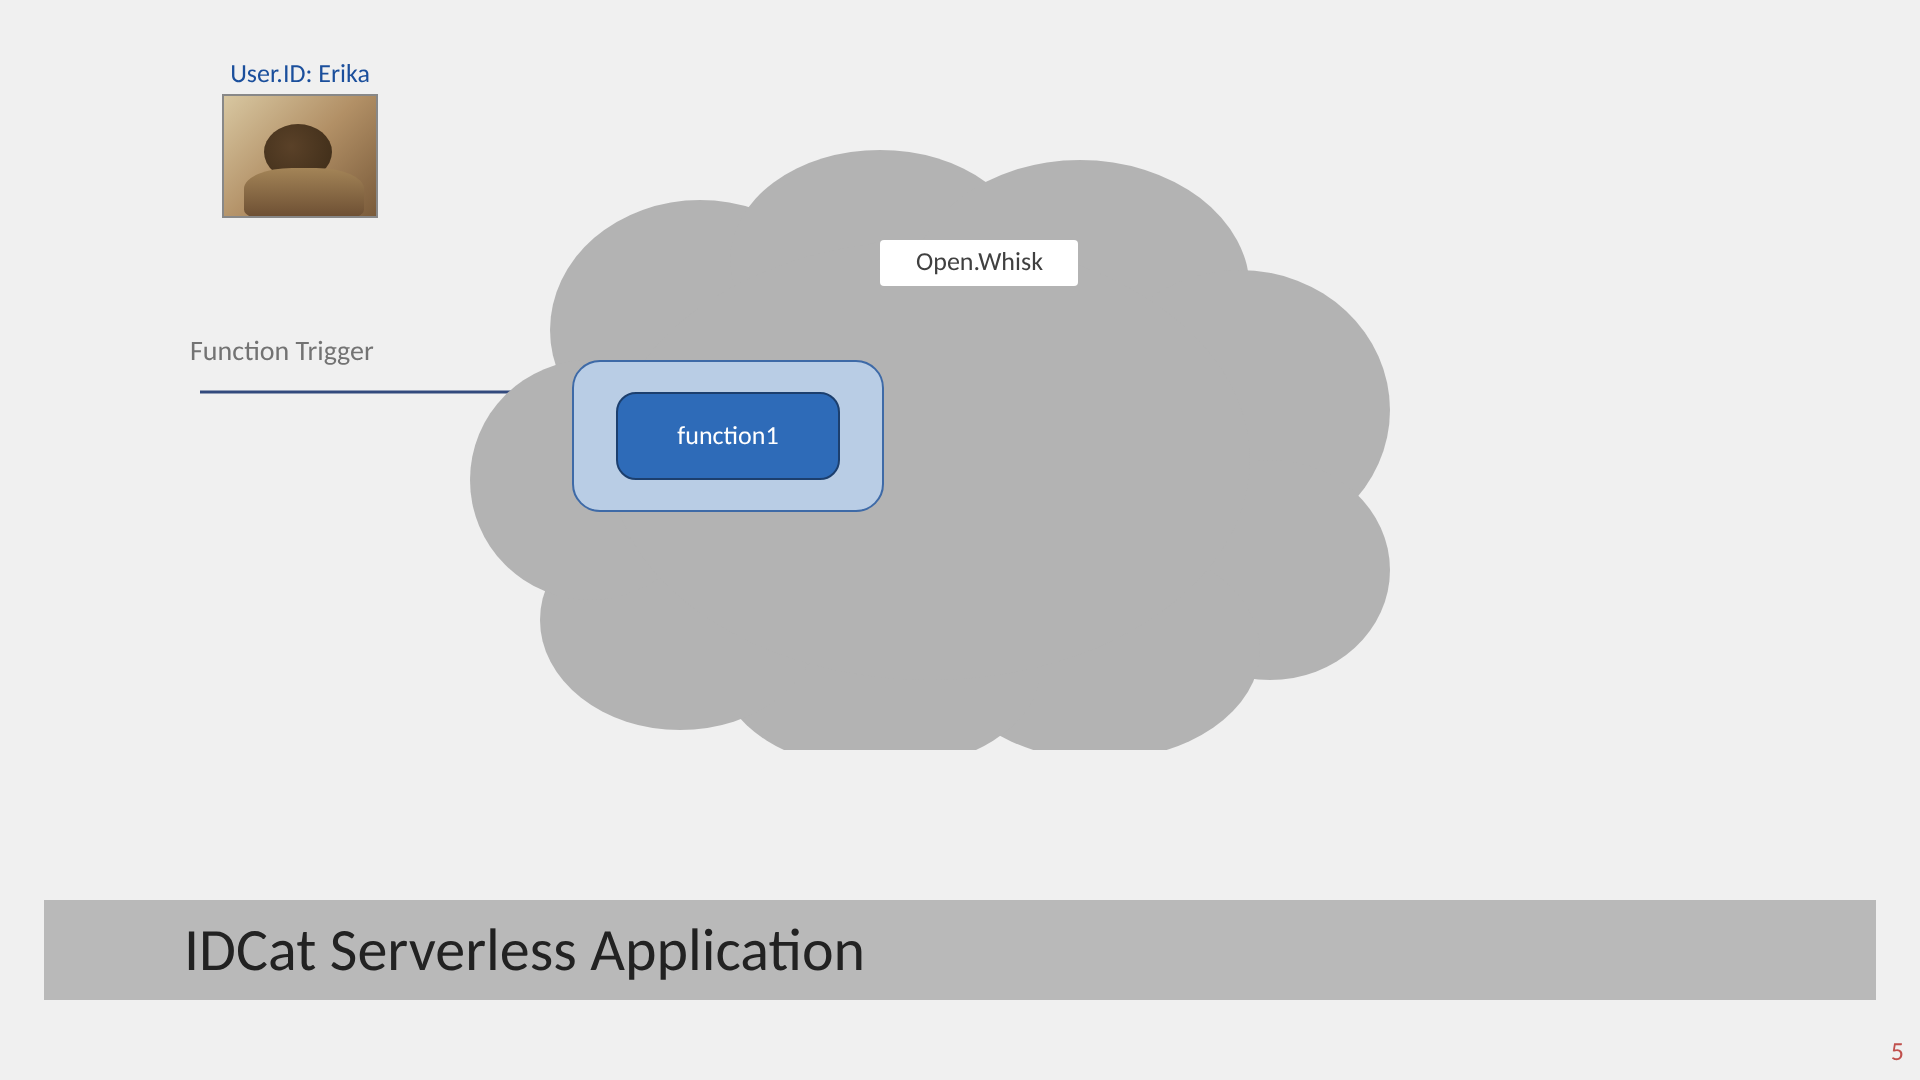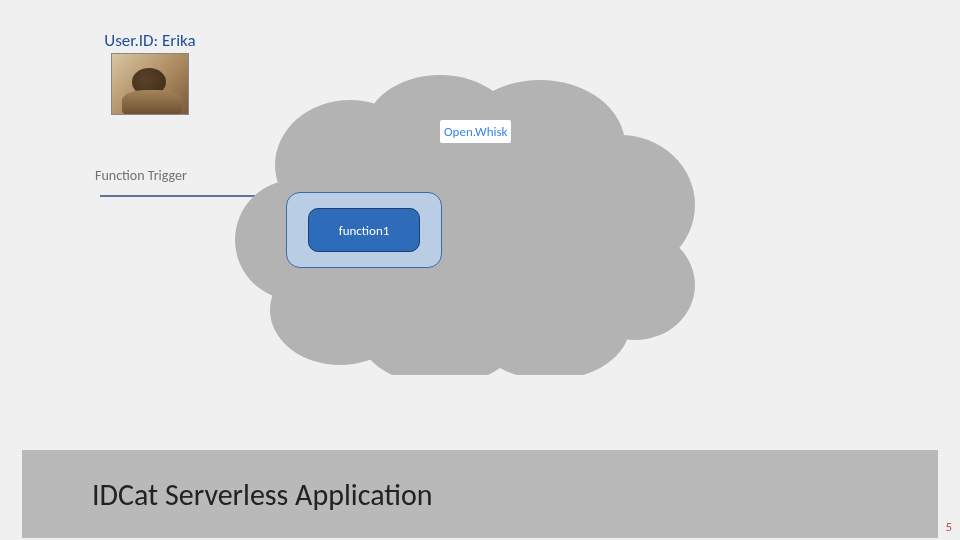--- a/index.html
+++ b/index.html
@@ -7,21 +7,21 @@
   .slide { position: relative; width: 960px; height: 540px; background: #f0f0f0; }
 
   
   .user-box {
     position: absolute;
     left: 100px; top: 30px;
     width: 100px;
   }
   .user-label {
     color: #1b4f9c;
-    font-size: 17px;
+    font-size: 13px;
     text-align: center;
     margin-bottom: 2px;
     font-weight: 500;
   }
   .cat-img {
     width: 78px; height: 62px;
     margin: 0 auto;
     border: 1px solid #888;
     background: linear-gradient(135deg, #d8c7a1 0%, #b29066 50%, #7a5b3a 100%);
     position: relative;
@@ -48,39 +48,38 @@
   .cloud {
     position: absolute;
     left: 230px; top: 75px;
     width: 470px; height: 300px;
   }
   .cloud svg { position:absolute; left:0; top:0; }
   .cloud-label {
     position: absolute;
     left: 210px; top: 45px;
     background: #fff;
-    padding: 4px 4px;
+    padding: 4px 18px;
     font-size: 13px;
     font-weight: 400;
-    color: #3b82f6;
+    color: #404040;
     border-radius: 2px;
   }
 
   
   .func-container {
     position: absolute;
     left: 56px; top: 105px;
     width: 156px; height: 76px;
     background: #b9cde5;
     border: 1px solid #3e6aa7;
     border-radius: 14px;
     display: flex;
     align-items: center;
     justify-content: center;
-    margin-top: 12px;
   }
   .func-box {
     width: 112px; height: 44px;
     background: #2e6bb8;
     border: 1px solid #1c3f6e;
     border-radius: 10px;
     display: flex;
     align-items: center;
     justify-content: center;
     color: #fff;
@@ -98,21 +97,21 @@
     position: absolute;
     left: 100px; top: 188px;
     width: 190px; height: 16px;
   }
   .arrow svg { position:absolute; left:0; top:0; }
 
   
   .title-bar {
     position: absolute;
     left: 22px; right: 22px;
-    top: 450px; height: 88px;
+    top: 450px; height: 50px;
     background: #b9b9b9;
     display: flex;
     align-items: center;
   }
   .title-text {
     font-size: 30px;
     font-weight: 400;
     color: #222;
     padding-left: 70px;
   }

